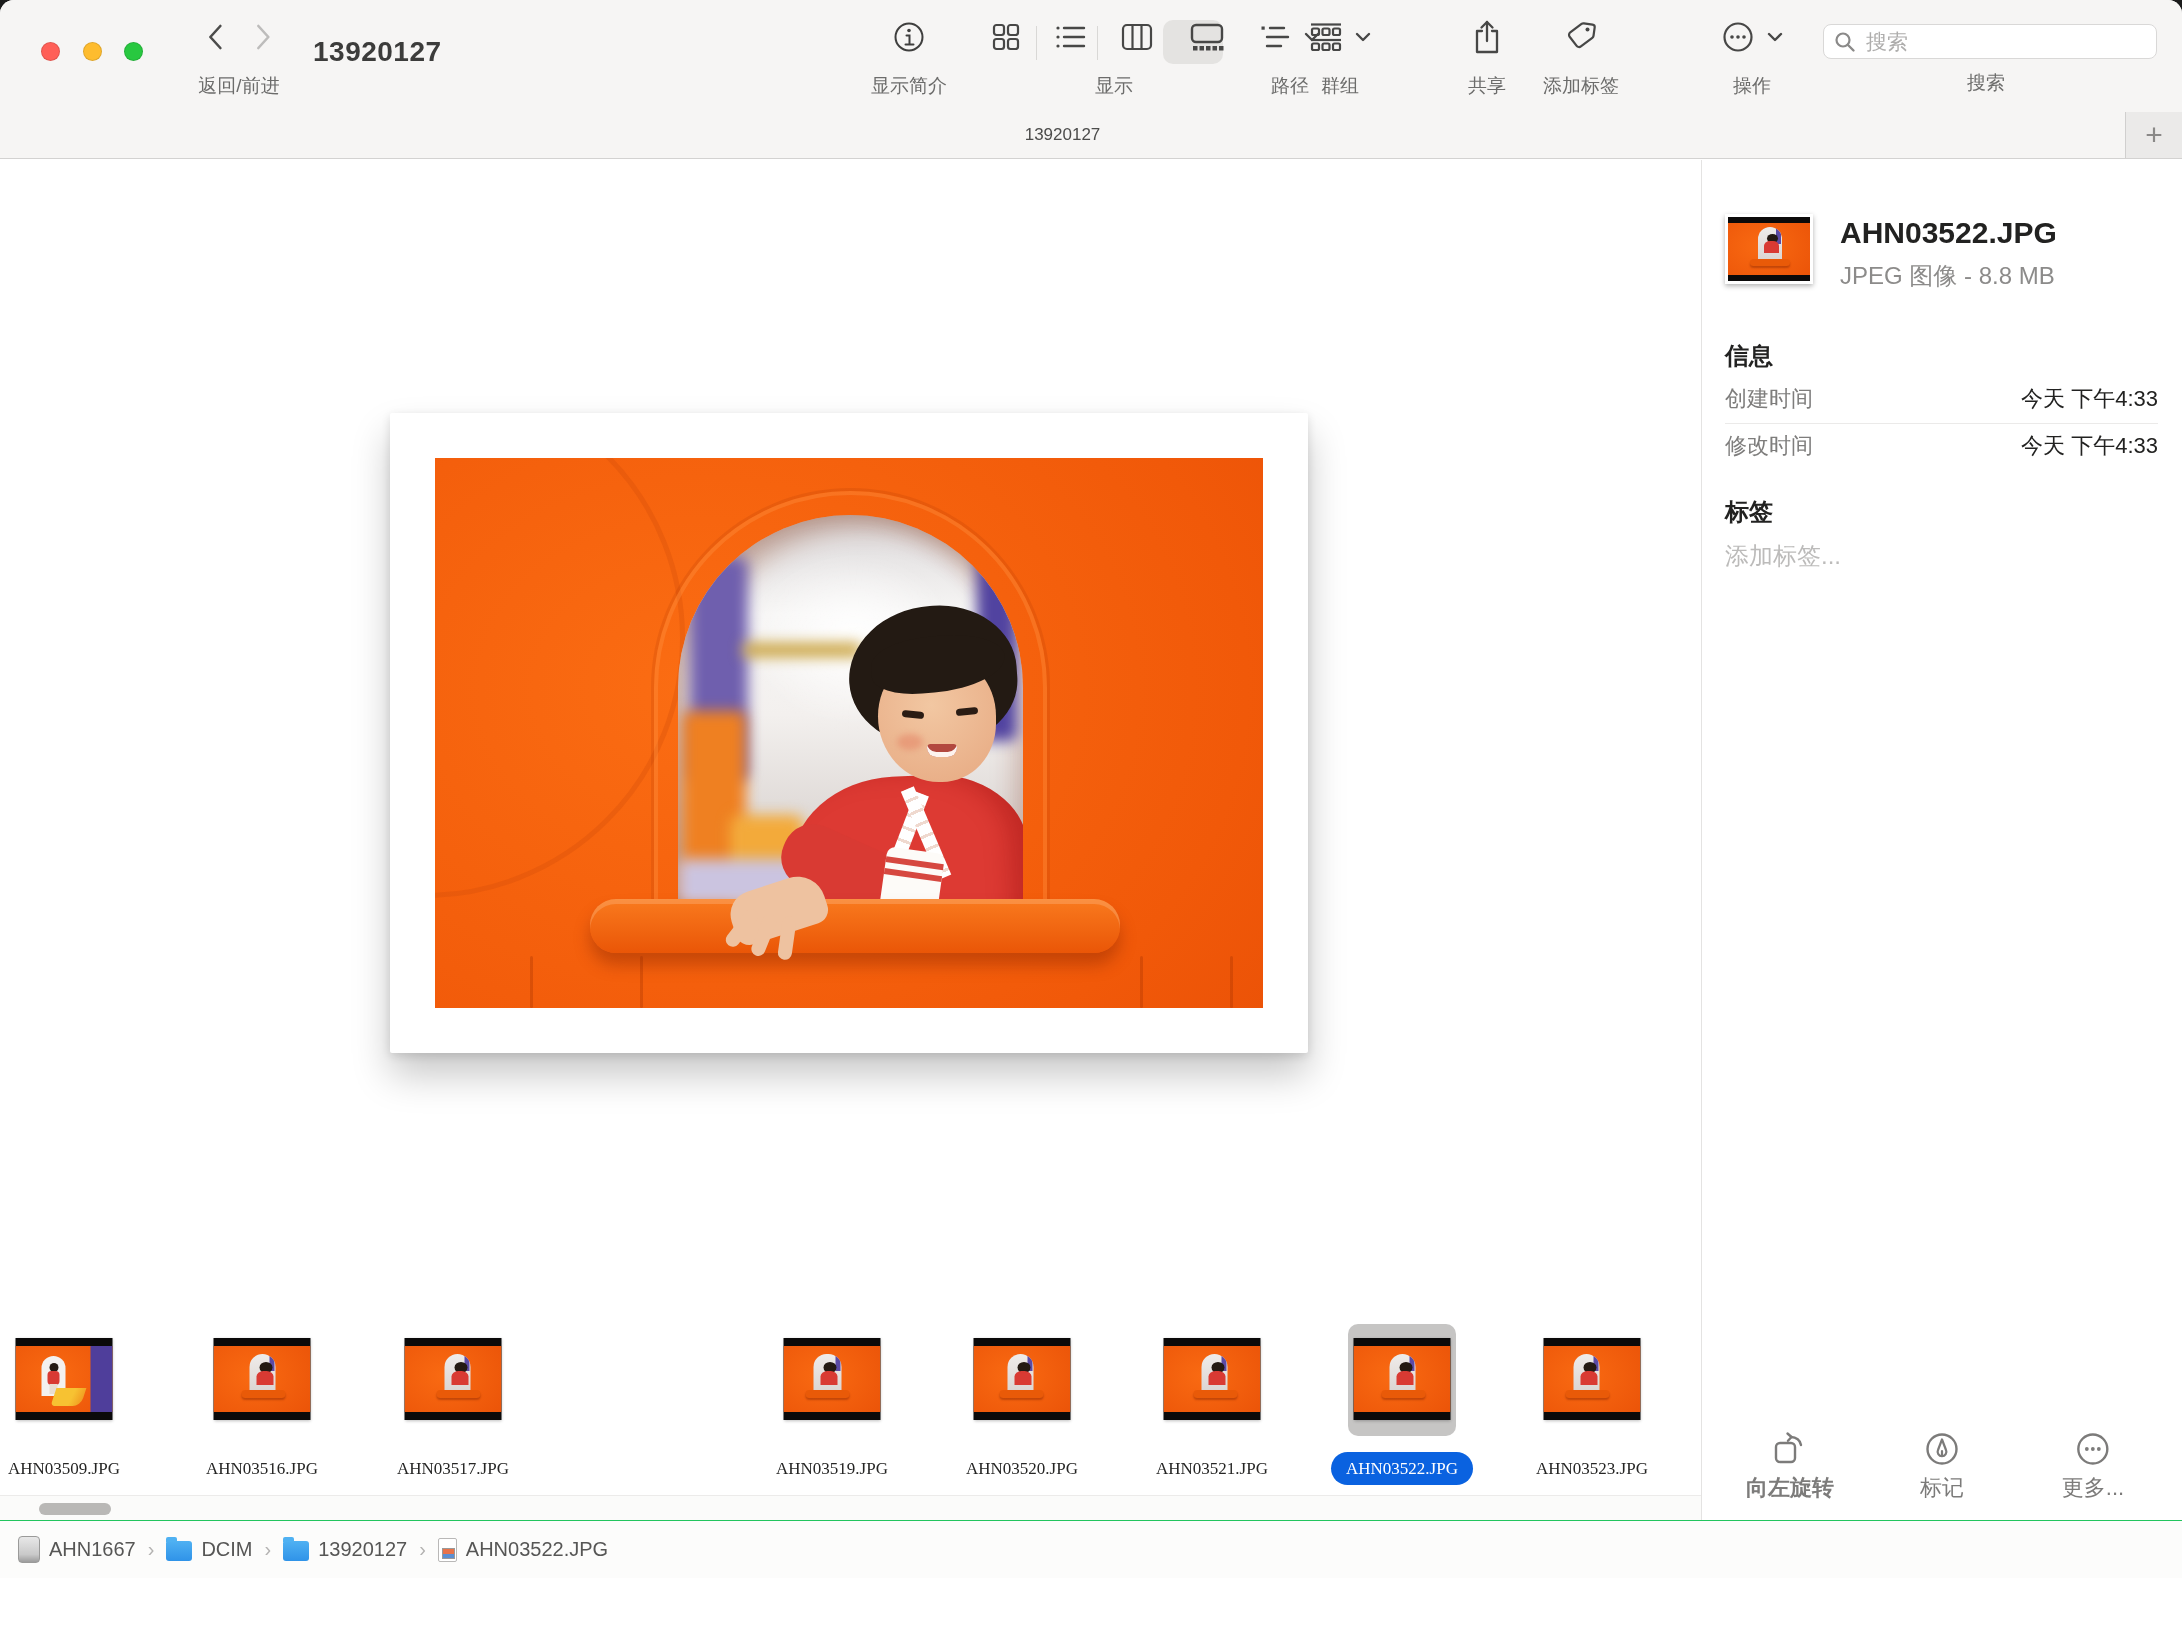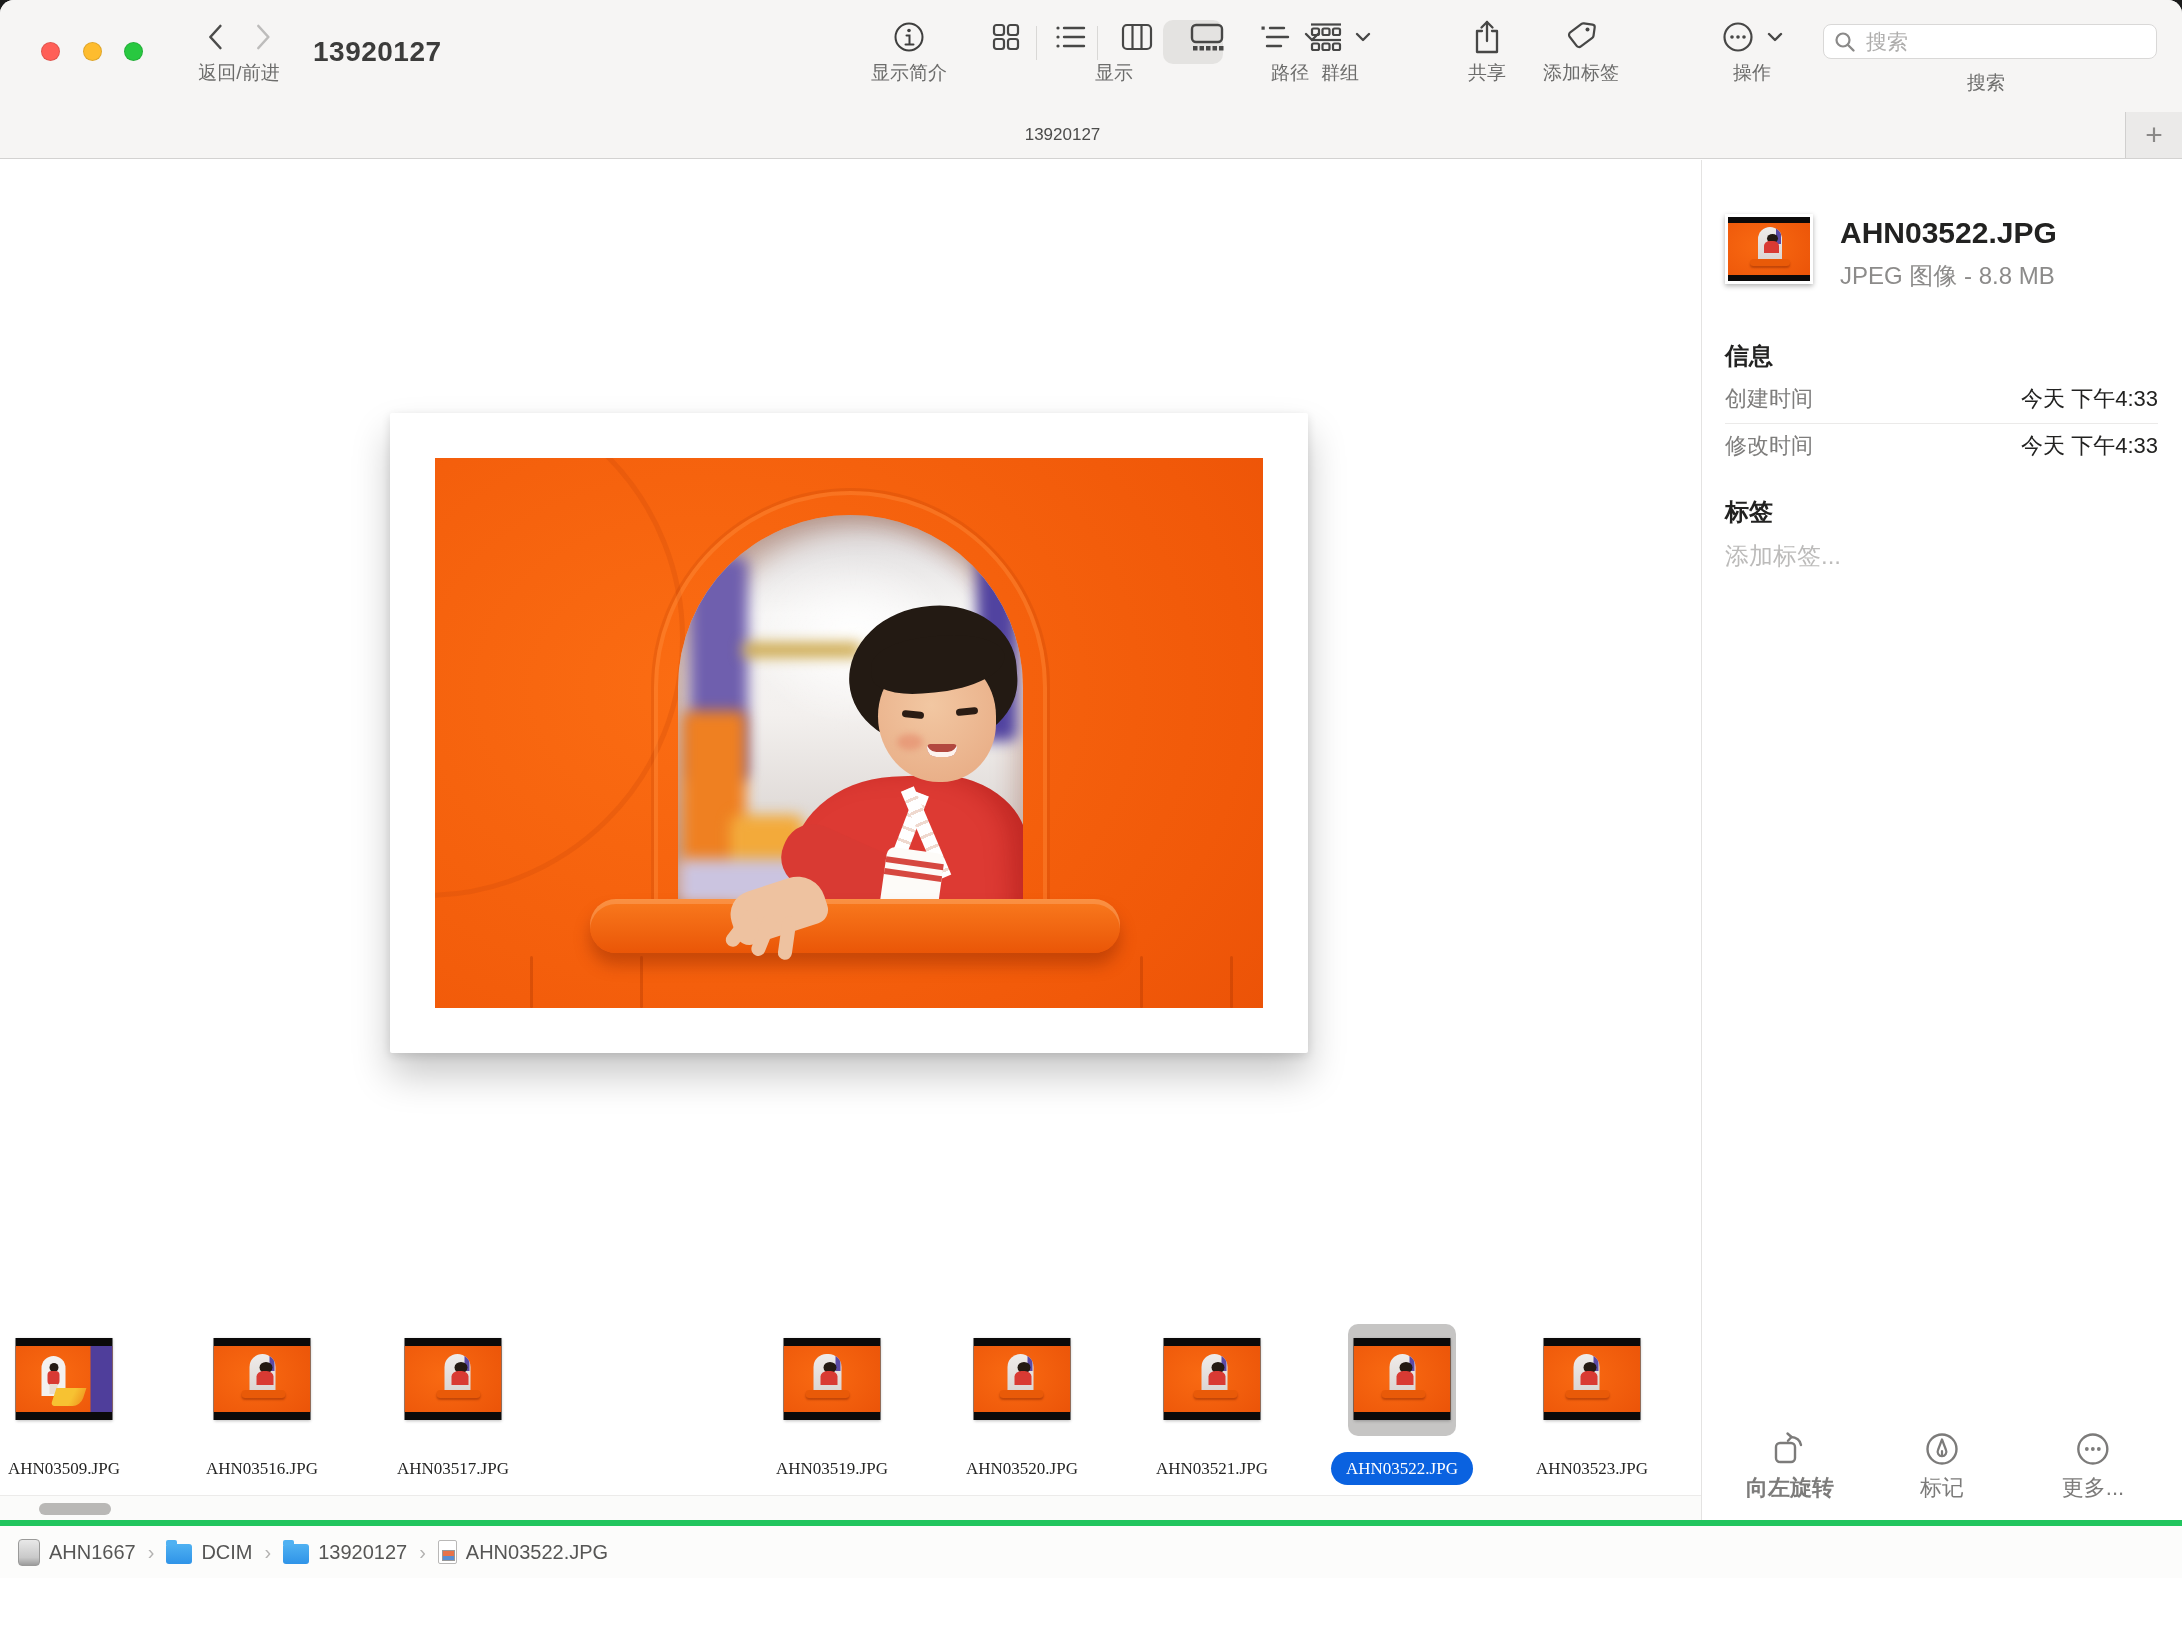--- a/index.html
+++ b/index.html
@@ -5,21 +5,21 @@
   html,body{margin:0;padding:0;background:#1b1b1b;}
   *{box-sizing:border-box;}
   body{font-family:"Liberation Sans","DejaVu Sans",sans-serif;-webkit-font-smoothing:antialiased;}
   #window{position:relative;width:2182px;height:1634px;background:#ffffff;overflow:hidden;border-radius:14px 14px 0 0;}
 
   
   #toolbar{position:absolute;left:0;top:0;width:2182px;height:112px;background:#f6f5f4;}
   .tl{position:absolute;top:42px;width:19px;height:19px;border-radius:50%;border:1px solid rgba(0,0,0,.12);}
   .t-item{position:absolute;top:14px;transform:translateX(-50%);text-align:center;color:#6c6c6b;font-size:19px;white-space:nowrap;}
   .t-icon{height:46px;display:flex;align-items:center;justify-content:center;color:#3f3f3e;}
-  .t-label{margin-top:2px;line-height:22px;}
+  .t-label{margin-top:15px;line-height:22px;}
   #win-title{position:absolute;left:313px;top:36px;font-size:28px;font-weight:bold;color:#3c3c3b;letter-spacing:.5px;}
   .vsep{position:absolute;top:26px;width:1px;height:34px;background:#d9d8d6;}
   .sel-bg{position:absolute;left:1163px;top:20px;width:60px;height:44px;border-radius:10px;background:#e4e3e1;}
   #search-box{position:absolute;left:1823px;top:24px;width:334px;height:35px;background:#fff;border:1px solid #d9d8d7;border-radius:8px;display:flex;align-items:center;padding:0 10px;gap:8px;color:#a9a8a7;}
   #search-box input{border:none;outline:none;background:transparent;font-size:21px;color:#3f3f3e;width:100%;font-family:inherit;}
   #search-box input::placeholder{color:#aeadac;}
 
   
   #tabbar{position:absolute;left:0;top:112px;width:2182px;height:47px;background:#f6f5f4;border-bottom:1px solid #d3d2d1;}
   #tab-title{position:absolute;left:0;right:57px;top:0;height:46px;line-height:46px;text-align:center;font-size:17px;color:#4c4c4b;}
@@ -97,21 +97,21 @@
   .sb-row{position:absolute;left:23px;right:24px;height:44px;display:flex;justify-content:space-between;align-items:center;}
   .sb-row .k{font-size:22px;color:#7e7d7c;}
   .sb-row .v{font-size:22px;color:#222221;}
   .sb-div{position:absolute;left:23px;right:24px;height:1px;background:#ebeae9;}
   #tags-ph{position:absolute;left:23px;top:380px;font-size:24px;color:#bcbbba;}
   .sb-act{position:absolute;top:1270px;transform:translateX(-50%);text-align:center;color:#7c7b7a;}
   .sb-act .ic{height:38px;display:flex;align-items:center;justify-content:center;color:#7c7b7a;}
   .sb-act .lb{margin-top:8px;font-size:22px;line-height:24px;white-space:nowrap;}
 
   
-  #pathbar{position:absolute;left:0;top:1520px;width:2182px;height:58px;background:#fcfcfb;border-top:6px solid #22c55e;display:flex;align-items:center;padding-left:18px;gap:10px;}
+  #pathbar{position:absolute;left:0;top:1520px;width:2182px;height:58px;background:#fcfcfb;border-top:1px solid #22c55e;display:flex;align-items:center;padding-left:18px;gap:10px;}
   .pb-item{display:flex;align-items:center;gap:9px;font-size:20px;color:#565655;}
   .pb-chev{color:#b3b2b1;font-size:20px;margin:0 2px;}
   .disk-ic{width:22px;height:27px;border-radius:4px;background:linear-gradient(#e8e8e8,#c9c9c9 70%,#9c9c9c);border:1px solid #9a9a99;}
   .folder-ic{position:relative;width:26px;height:20px;background:linear-gradient(#4fb1f2,#2f93e8);border-radius:2px 3px 3px 3px;margin-top:3px;}
   .folder-ic:before{content:"";position:absolute;left:0;top:-4px;width:11px;height:5px;background:#4fb1f2;border-radius:2px 2px 0 0;}
   .file-ic{position:relative;width:19px;height:24px;background:#fff;border:1px solid #b9b8b7;border-radius:2px;}
   .file-ic:before{content:"";position:absolute;left:3px;top:9px;width:11px;height:9px;background:linear-gradient(#e8734a 55%,#5a8fd2 55%);border:1px solid #999;}
 
   
   #statusbar{position:absolute;left:0;top:1578px;width:2182px;height:56px;background:#f2f1f0;border-top:1px solid #dcdbda;display:flex;align-items:center;justify-content:center;font-size:21px;color:#727271;}

